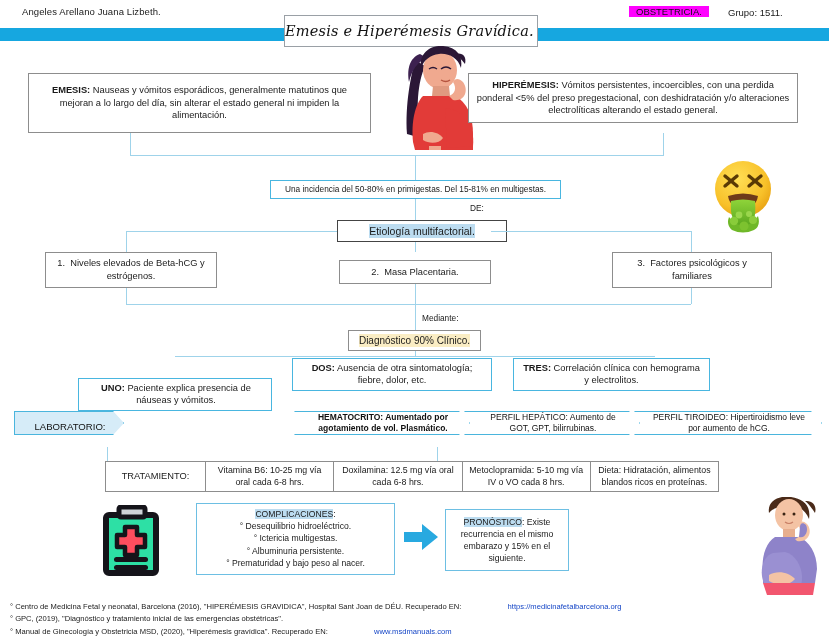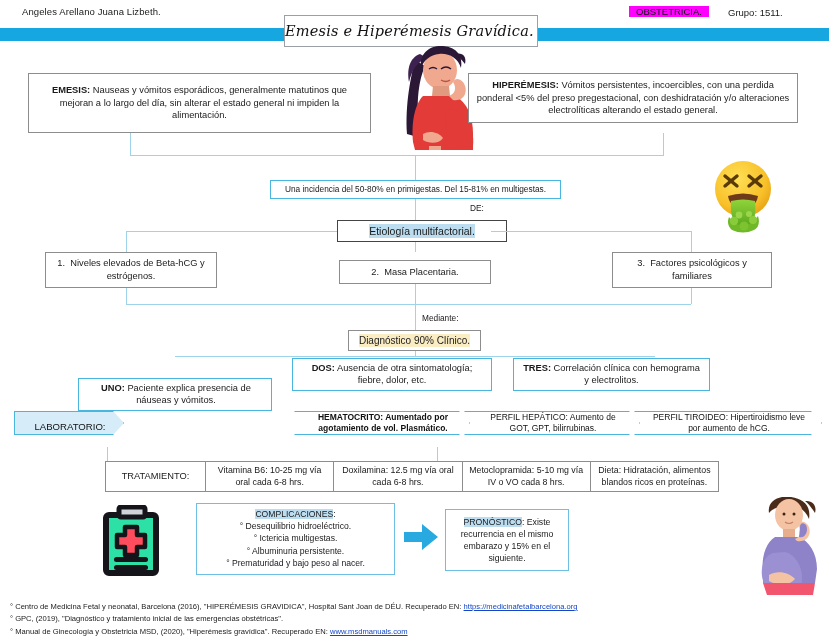--- a/index.html
+++ b/index.html
@@ -93,21 +93,21 @@
   .prog{
     position:absolute;left:445px;top:509px;width:124px;height:62px;
     border:1.3px solid #6dbfe3;background:#fff;box-sizing:border-box;
     padding:4px 5px;font-size:8.7px;line-height:1.38;text-align:center;
     display:flex;align-items:center;justify-content:center;
   }
   .fat-arrow{position:absolute;left:404px;top:524px;width:34px;height:26px;}
 
   
   .refs{position:absolute;left:10px;top:601px;font-size:7.6px;line-height:1.62;color:#1a1a1a;}
-  .refs a,.refs .lnk{color:#1546c6;text-decoration:underline;}
+  .refs a,.refs .lnk{color:#1546c6;margin-left:44px;}
 
   
   .illo{position:absolute;}
 </style>
 </head>
 <body>
 
 <div class="canvas">
 
   <div class="abs hdr-name">Angeles Arellano Juana Lizbeth.</div>

